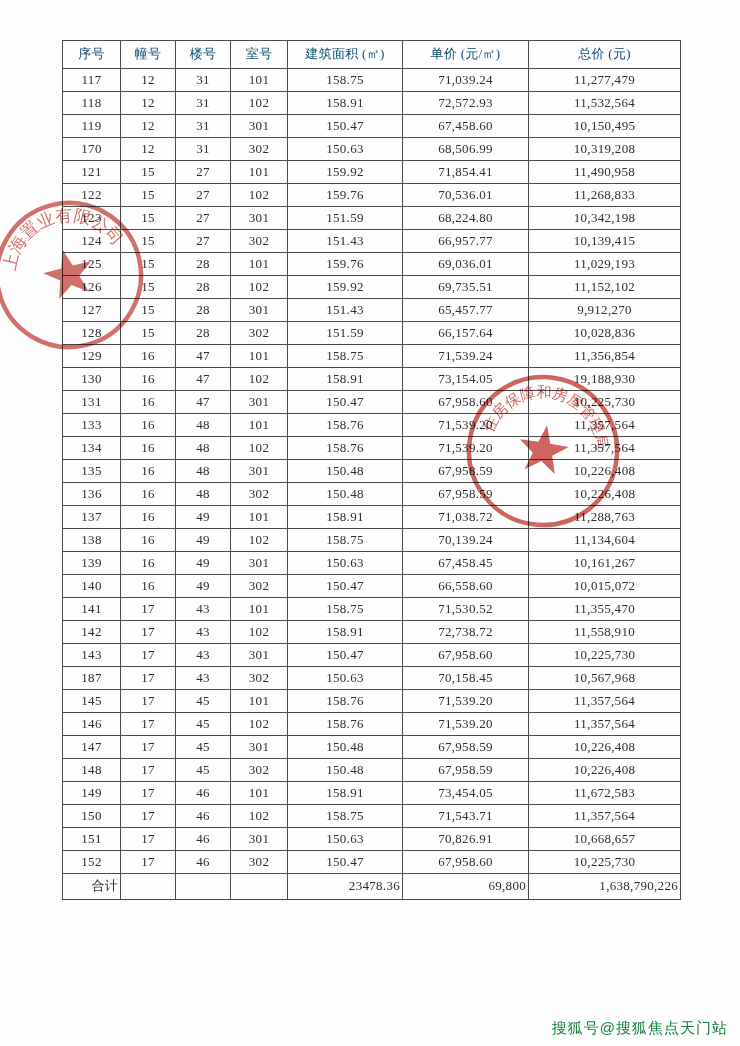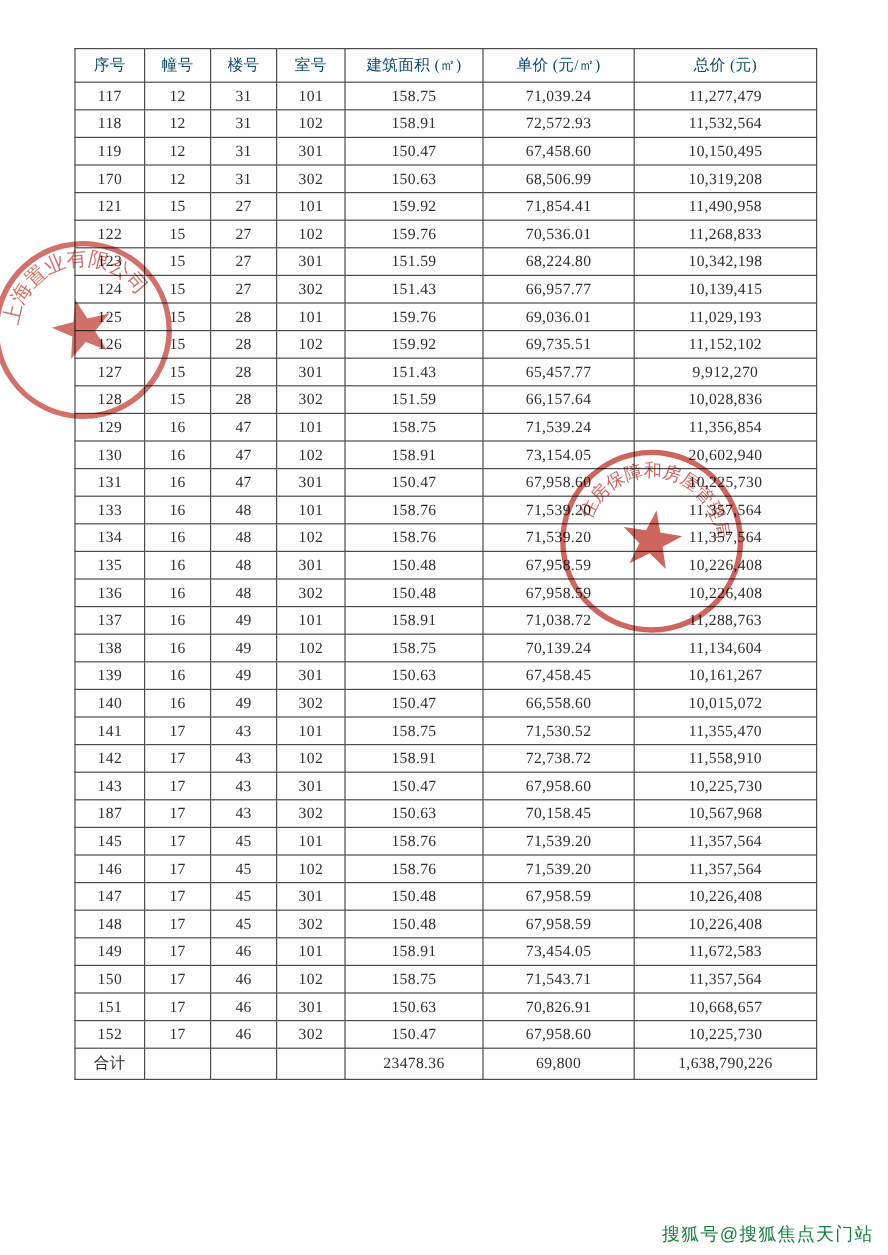--- a/index.html
+++ b/index.html
@@ -28,21 +28,21 @@
     color:#2e2e33;
     font-weight:normal;
     height:23px;
     line-height:1.1;
     padding:0 2px;
     letter-spacing:0.3px;
     white-space:nowrap;
     overflow:hidden;
   }
   table.price-table thead th { height:28px; font-size:13px; color:#0c4a6e; }
-  table.price-table tfoot td { height:26px; }
+  table.price-table tfoot td { height:26px;text-align:right; }
 
   .stamp {
     position:absolute;
     mix-blend-mode:multiply;
     pointer-events:none;
   }
   .stamp svg { display:block; }
   .stamp-left  { left:-16px; top:190px; opacity:0.72; transform:rotate(-14deg); }
   .stamp-right { left:458px; top:366px; opacity:0.78; transform:rotate(9deg); }
 
@@ -200,21 +200,21 @@
           <td>71,539.24</td>
           <td>11,356,854</td>
         </tr>
         <tr>
           <td>130</td>
           <td>16</td>
           <td>47</td>
           <td>102</td>
           <td>158.91</td>
           <td>73,154.05</td>
-          <td>20,602,940</td>
+          <td>19,188,930</td>
         </tr>
         <tr>
           <td>131</td>
           <td>16</td>
           <td>47</td>
           <td>301</td>
           <td>150.47</td>
           <td>67,958.60</td>
           <td>10,225,730</td>
         </tr>

